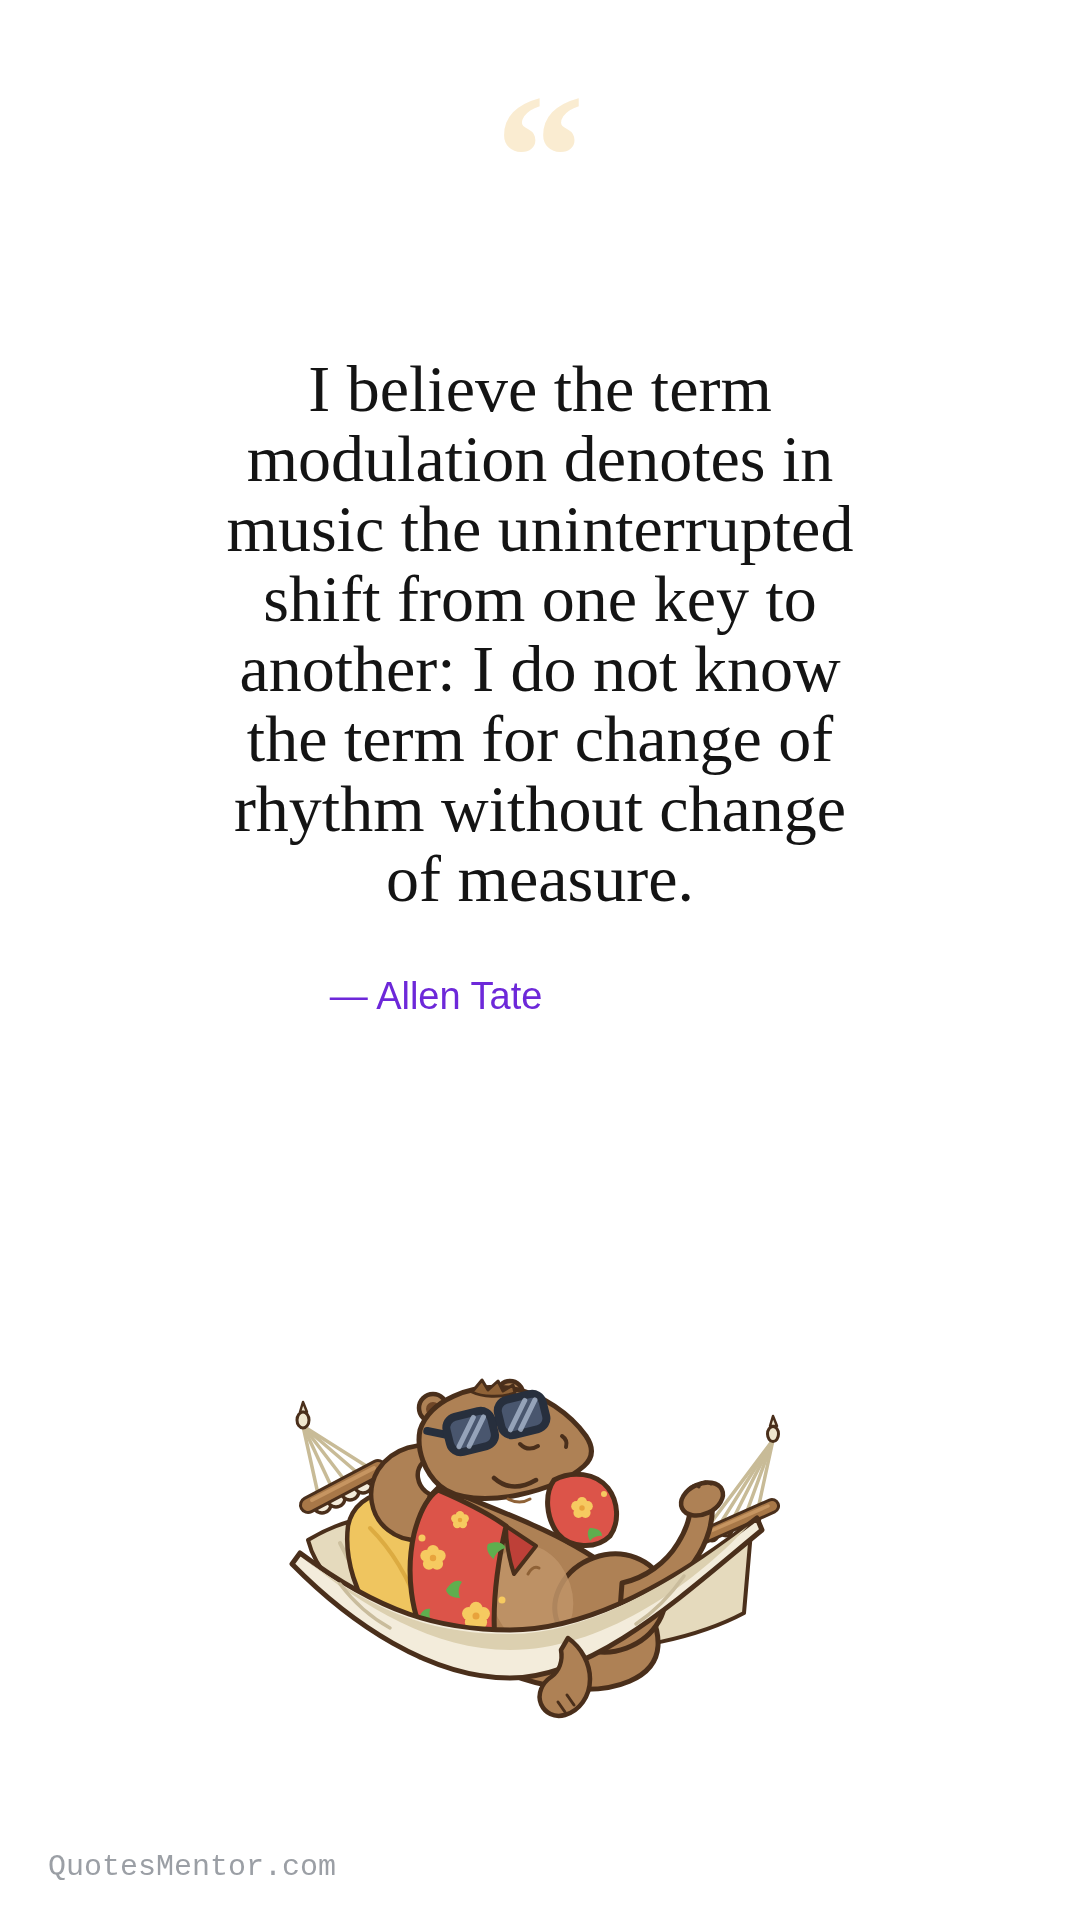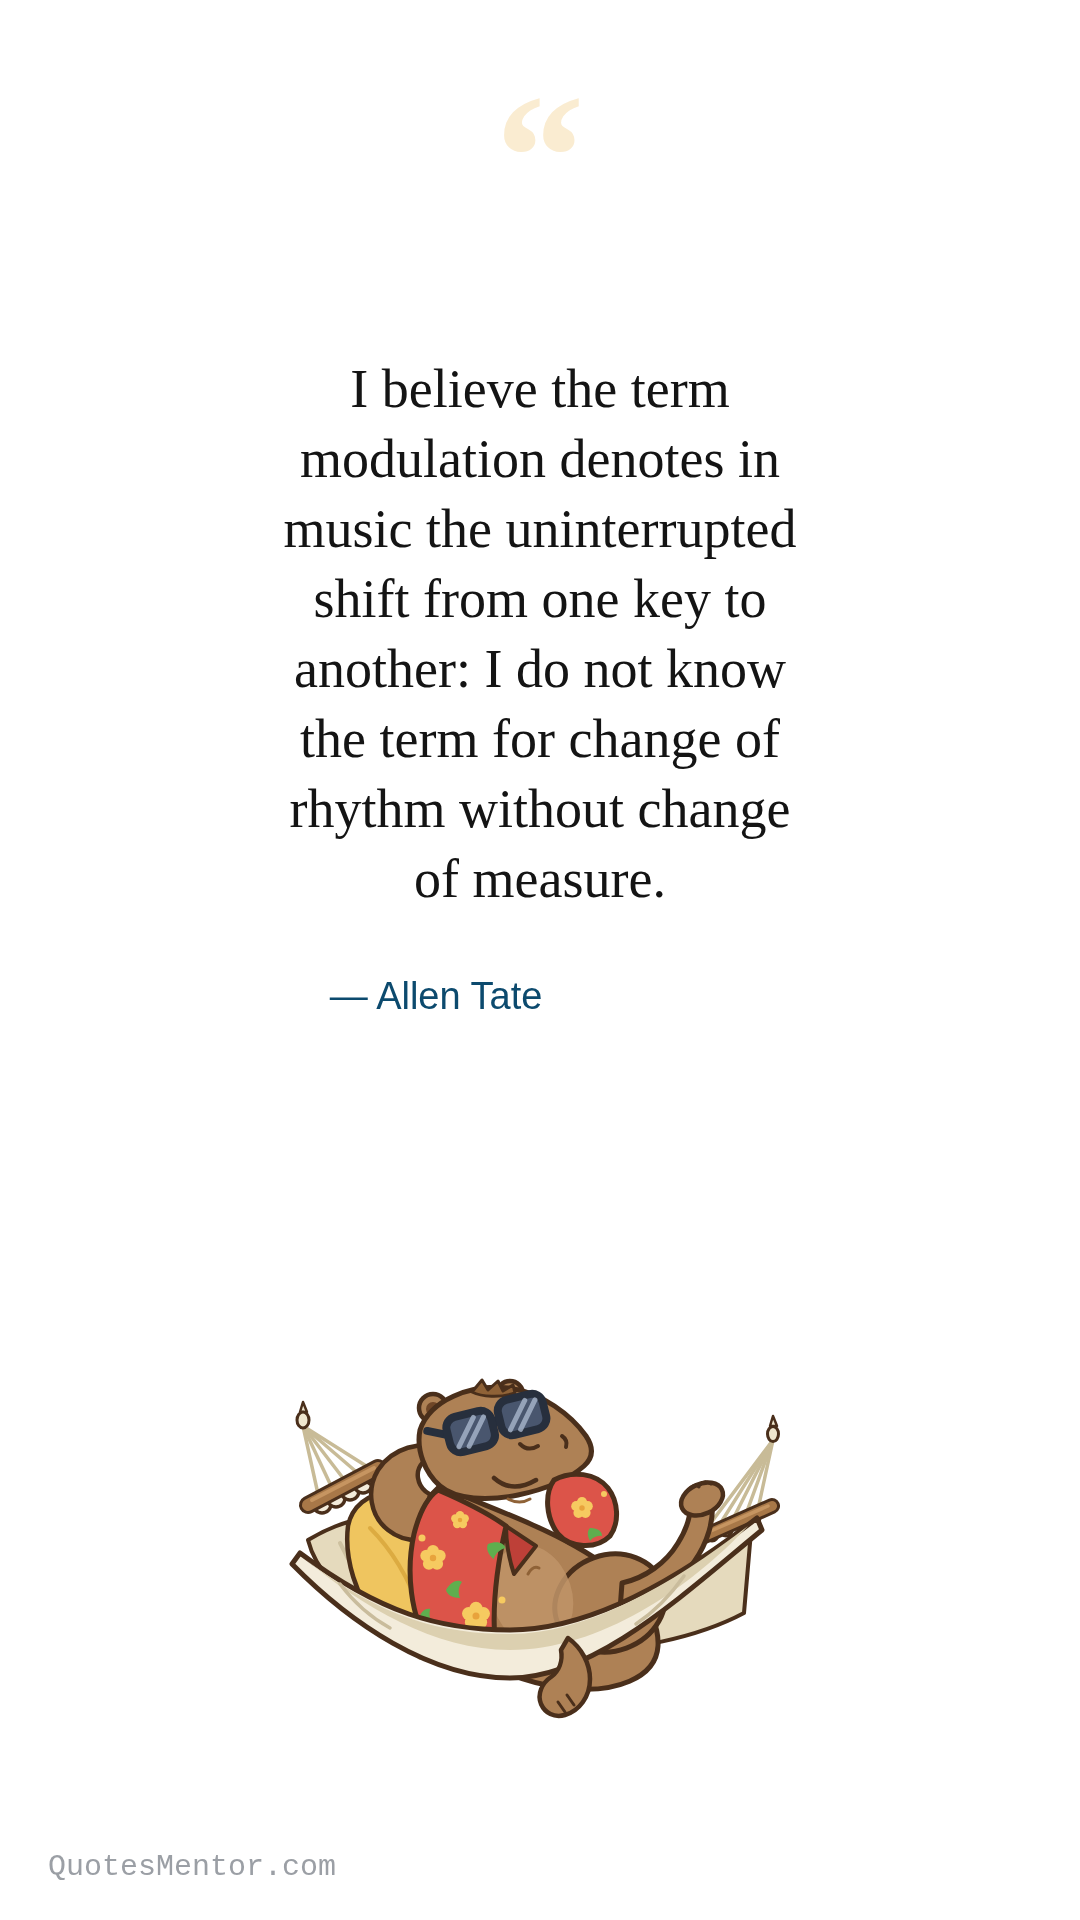--- a/index.html
+++ b/index.html
@@ -16,29 +16,29 @@
     font-family:"Liberation Serif", serif;
     font-weight:bold;
     font-size:178px; line-height:1;
     color:#FAECD1;
     user-select:none;
   }
   .quote-text {
     position:absolute; top:354px; left:90px; width:900px;
     text-align:center;
     font-family:"Liberation Serif", serif;
-    font-size:54px; line-height:70px;
+    font-size:66px; line-height:70px;
     color:#141414;
     white-space:pre-line;
   }
   .attribution {
     position:absolute; top:973px; left:0; width:872px;
     text-align:center;
     font-size:38px; line-height:46px;
-    color:#0c4a6e;
+    color:#6d28d9;
   }
   .illustration {
     position:absolute; left:270px; top:1378px; width:510px; height:345px;
   }
   .illustration svg { display:block; width:510px; height:345px; }
   .watermark {
     position:absolute; left:48px; top:1849px;
     font-size:30px; line-height:36px;
     color:#9B9FA5;
     font-family:Liberation Mono, monospace;

